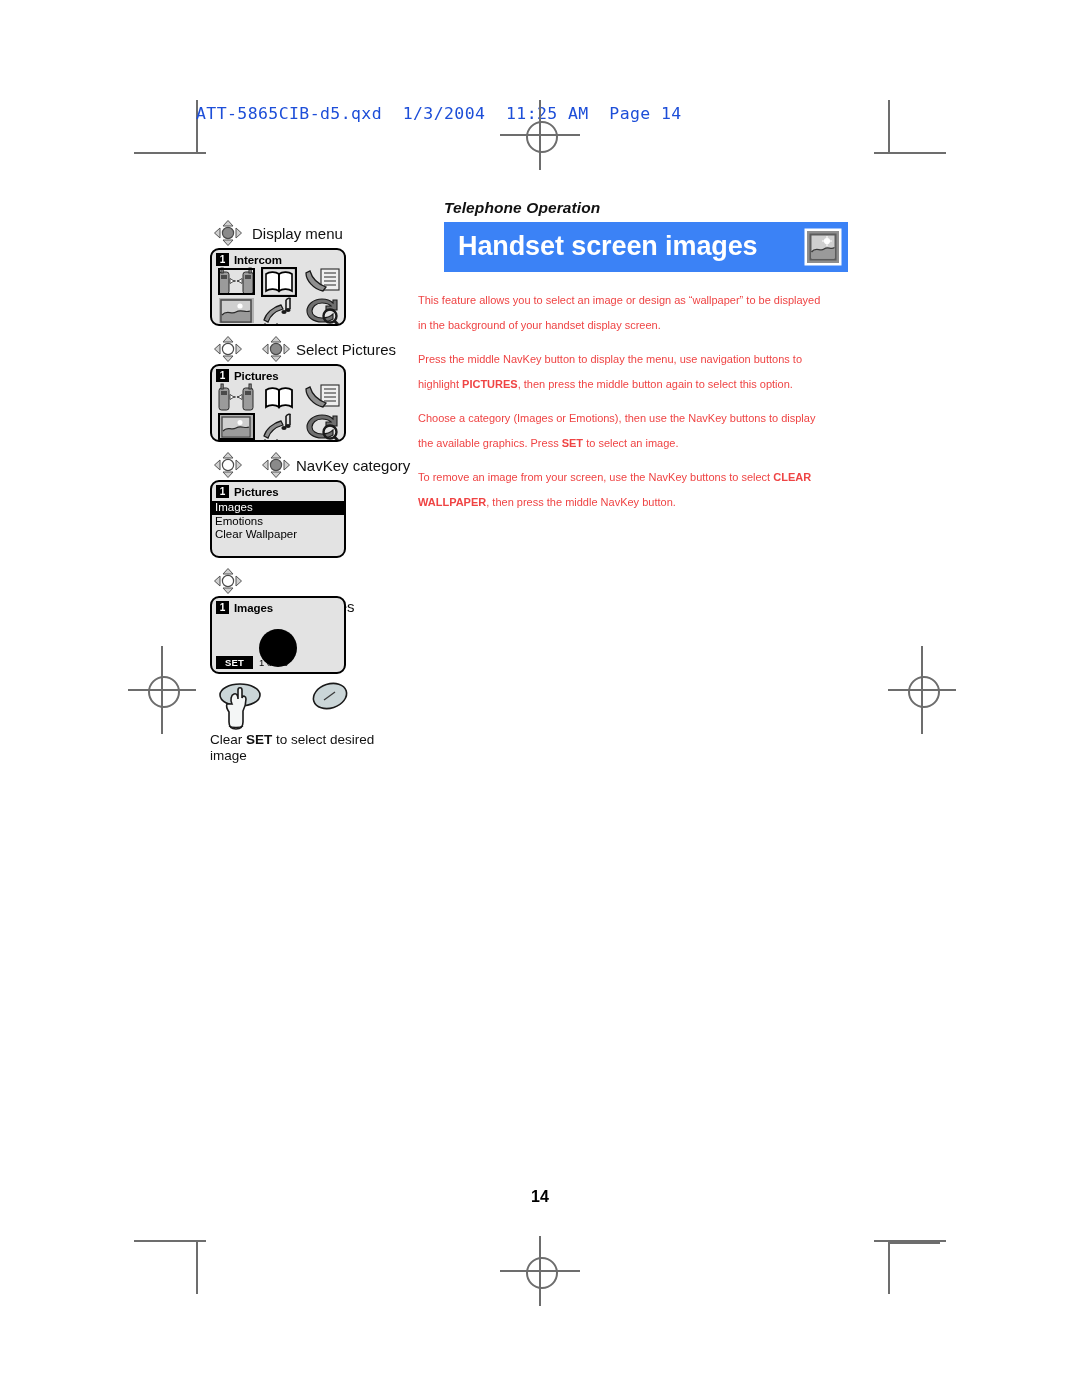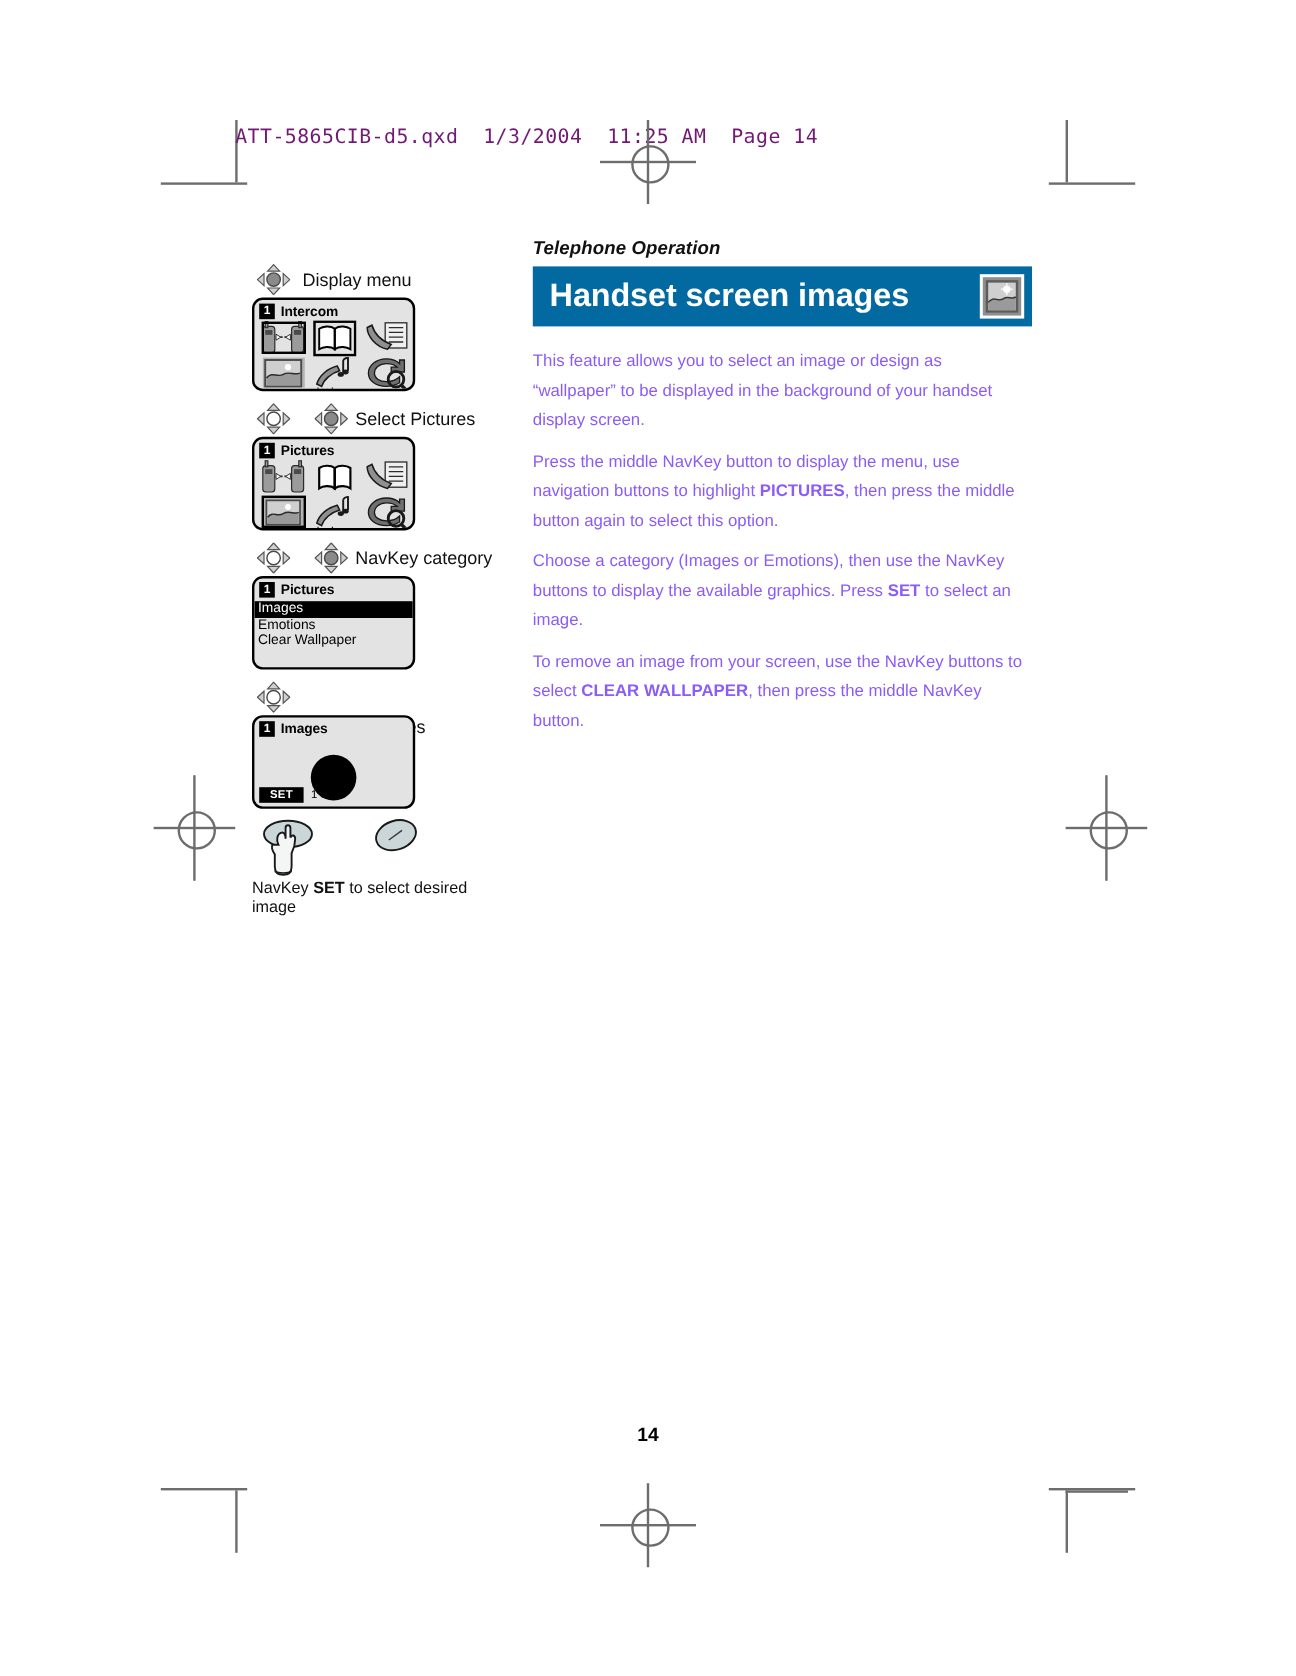--- a/index.html
+++ b/index.html
@@ -36,43 +36,42 @@
   .reg .c { z-index:0; }
 
   
   .preflight {
     position: absolute;
     left: 196px;
     top: 104px;
     font-family: "DejaVu Sans Mono", monospace;
     font-size: 16.5px;
     letter-spacing: 0.4px;
-    color: #701a75;
+    color: #1d4ed8;
     white-space: pre;
   }
 
   
   .running-head {
     position: absolute;
     left: 444px;
     top: 199px;
     font-size: 15.5px;
     font-style: italic;
     font-weight: bold;
     color: #111;
     letter-spacing: 0.1px;
   }
   .title-bar {
     position: absolute;
     left: 444px;
     top: 222px;
-    width: 368px;
+    width: 404px;
     height: 50px;
-    background: #0369a1;
-    padding-left: 48px;
+    background: #3b82f6;
   }
   .title-bar .title-text {
     position: absolute;
     left: 14px;
     top: 50%;
     transform: translateY(-52%);
     color: #fff;
     font-size: 27px;
     font-weight: bold;
     letter-spacing: -0.1px;
@@ -80,26 +79,26 @@
   .hdr-icon {
     position: absolute;
     right: 5px;
     top: 5px;
     width: 40px;
     height: 40px;
   }
 
   .body-copy {
     position: absolute;
-    left: 444px;
+    left: 418px;
     top: 288px;
     width: 412px;
-    font-size: 14px;
+    font-size: 11px;
     line-height: 24.5px;
-    color: #8b5cf6;
+    color: #ef4444;
   }
   .body-copy p { margin: 0 0 10px 0; }
   .body-copy b { font-weight: bold; }
 
   .folio {
     position: absolute;
     left: 0;
     top: 1188px;
     width: 1080px;
     text-align: center;
@@ -580,18 +579,18 @@
         </svg>
       </span>
       <span style="position:absolute; left:100px; top:-2px;">
         <svg viewBox="0 0 40 32" width="40" height="32">
           <ellipse cx="20" cy="16" rx="17" ry="12" transform="rotate(-18 20 16)" fill="#cbd6d8" stroke="#1a1a1a" stroke-width="1.6"></ellipse>
           <line x1="14" y1="20" x2="25" y2="12" stroke="#3a3a3a" stroke-width="1.2"></line>
         </svg>
       </span>
     </div>
 
-    <div class="caption" id="illus-caption"><span>NavKey </span><b>SET</b><span> to select desired image</span></div>
+    <div class="caption" id="illus-caption"><span>Clear </span><b>SET</b><span> to select desired image</span></div>
   </div>
 
   <div class="folio">14</div>
 
 </div>
 
 </body></html>

